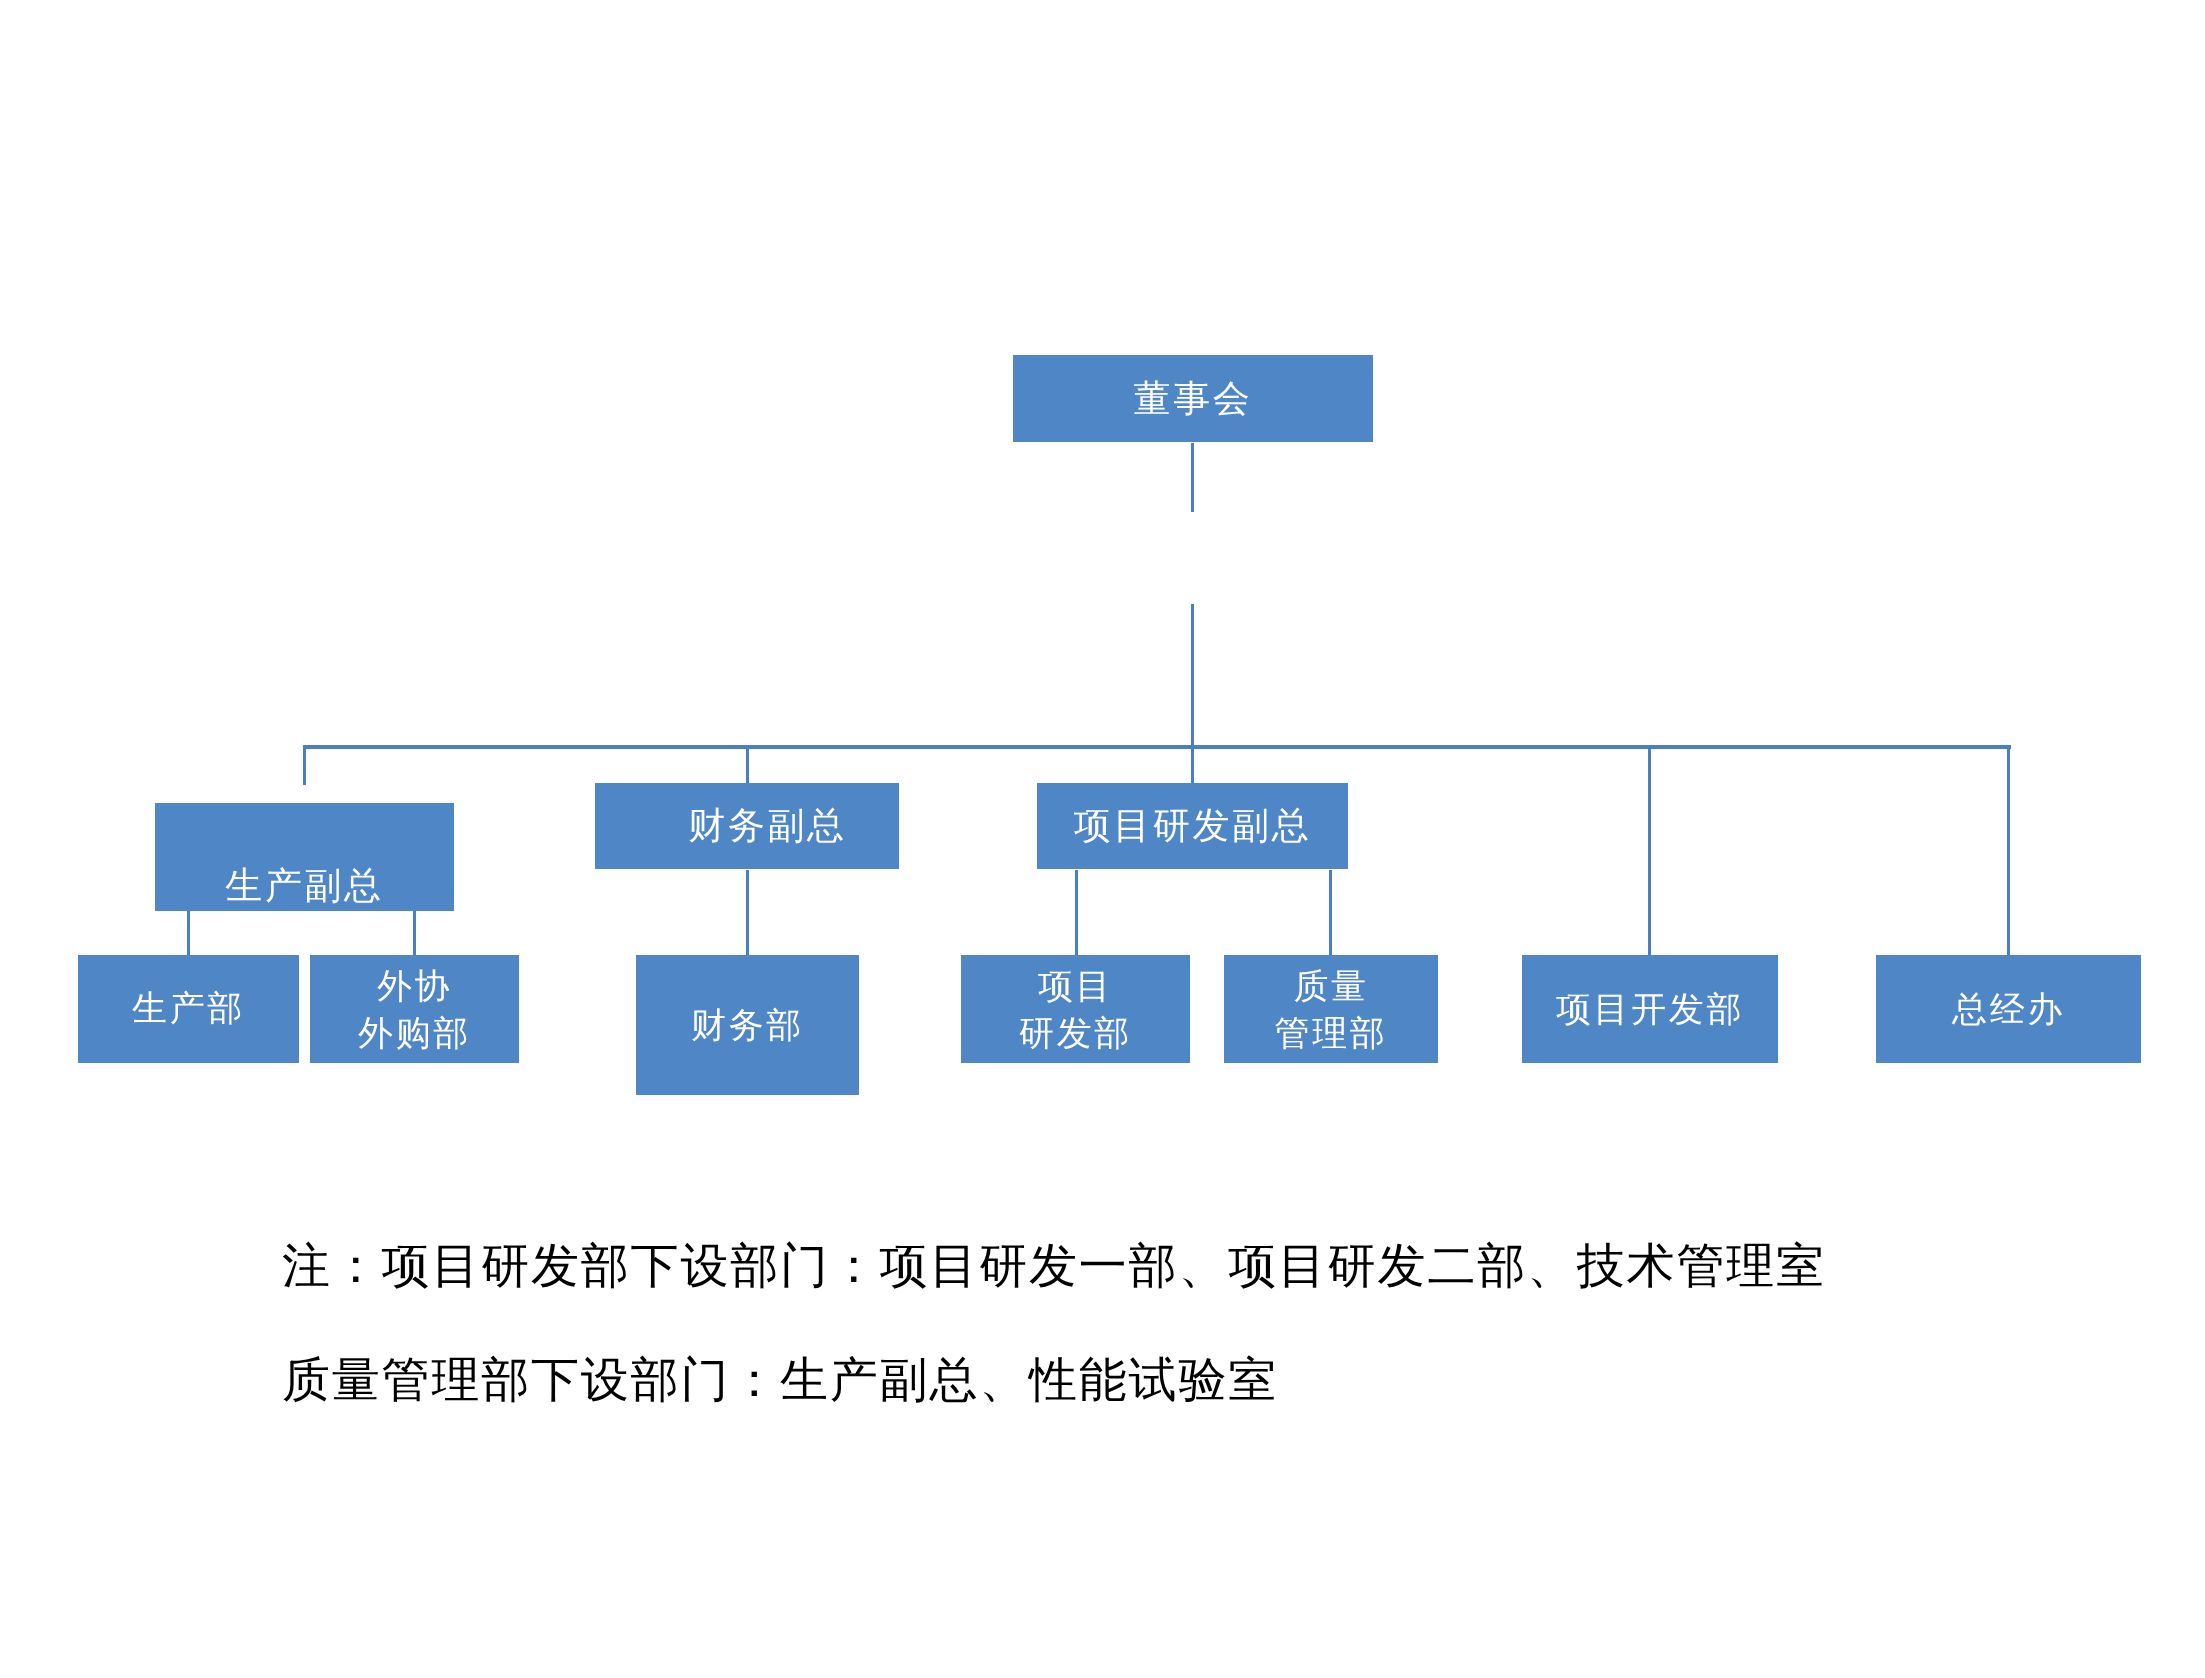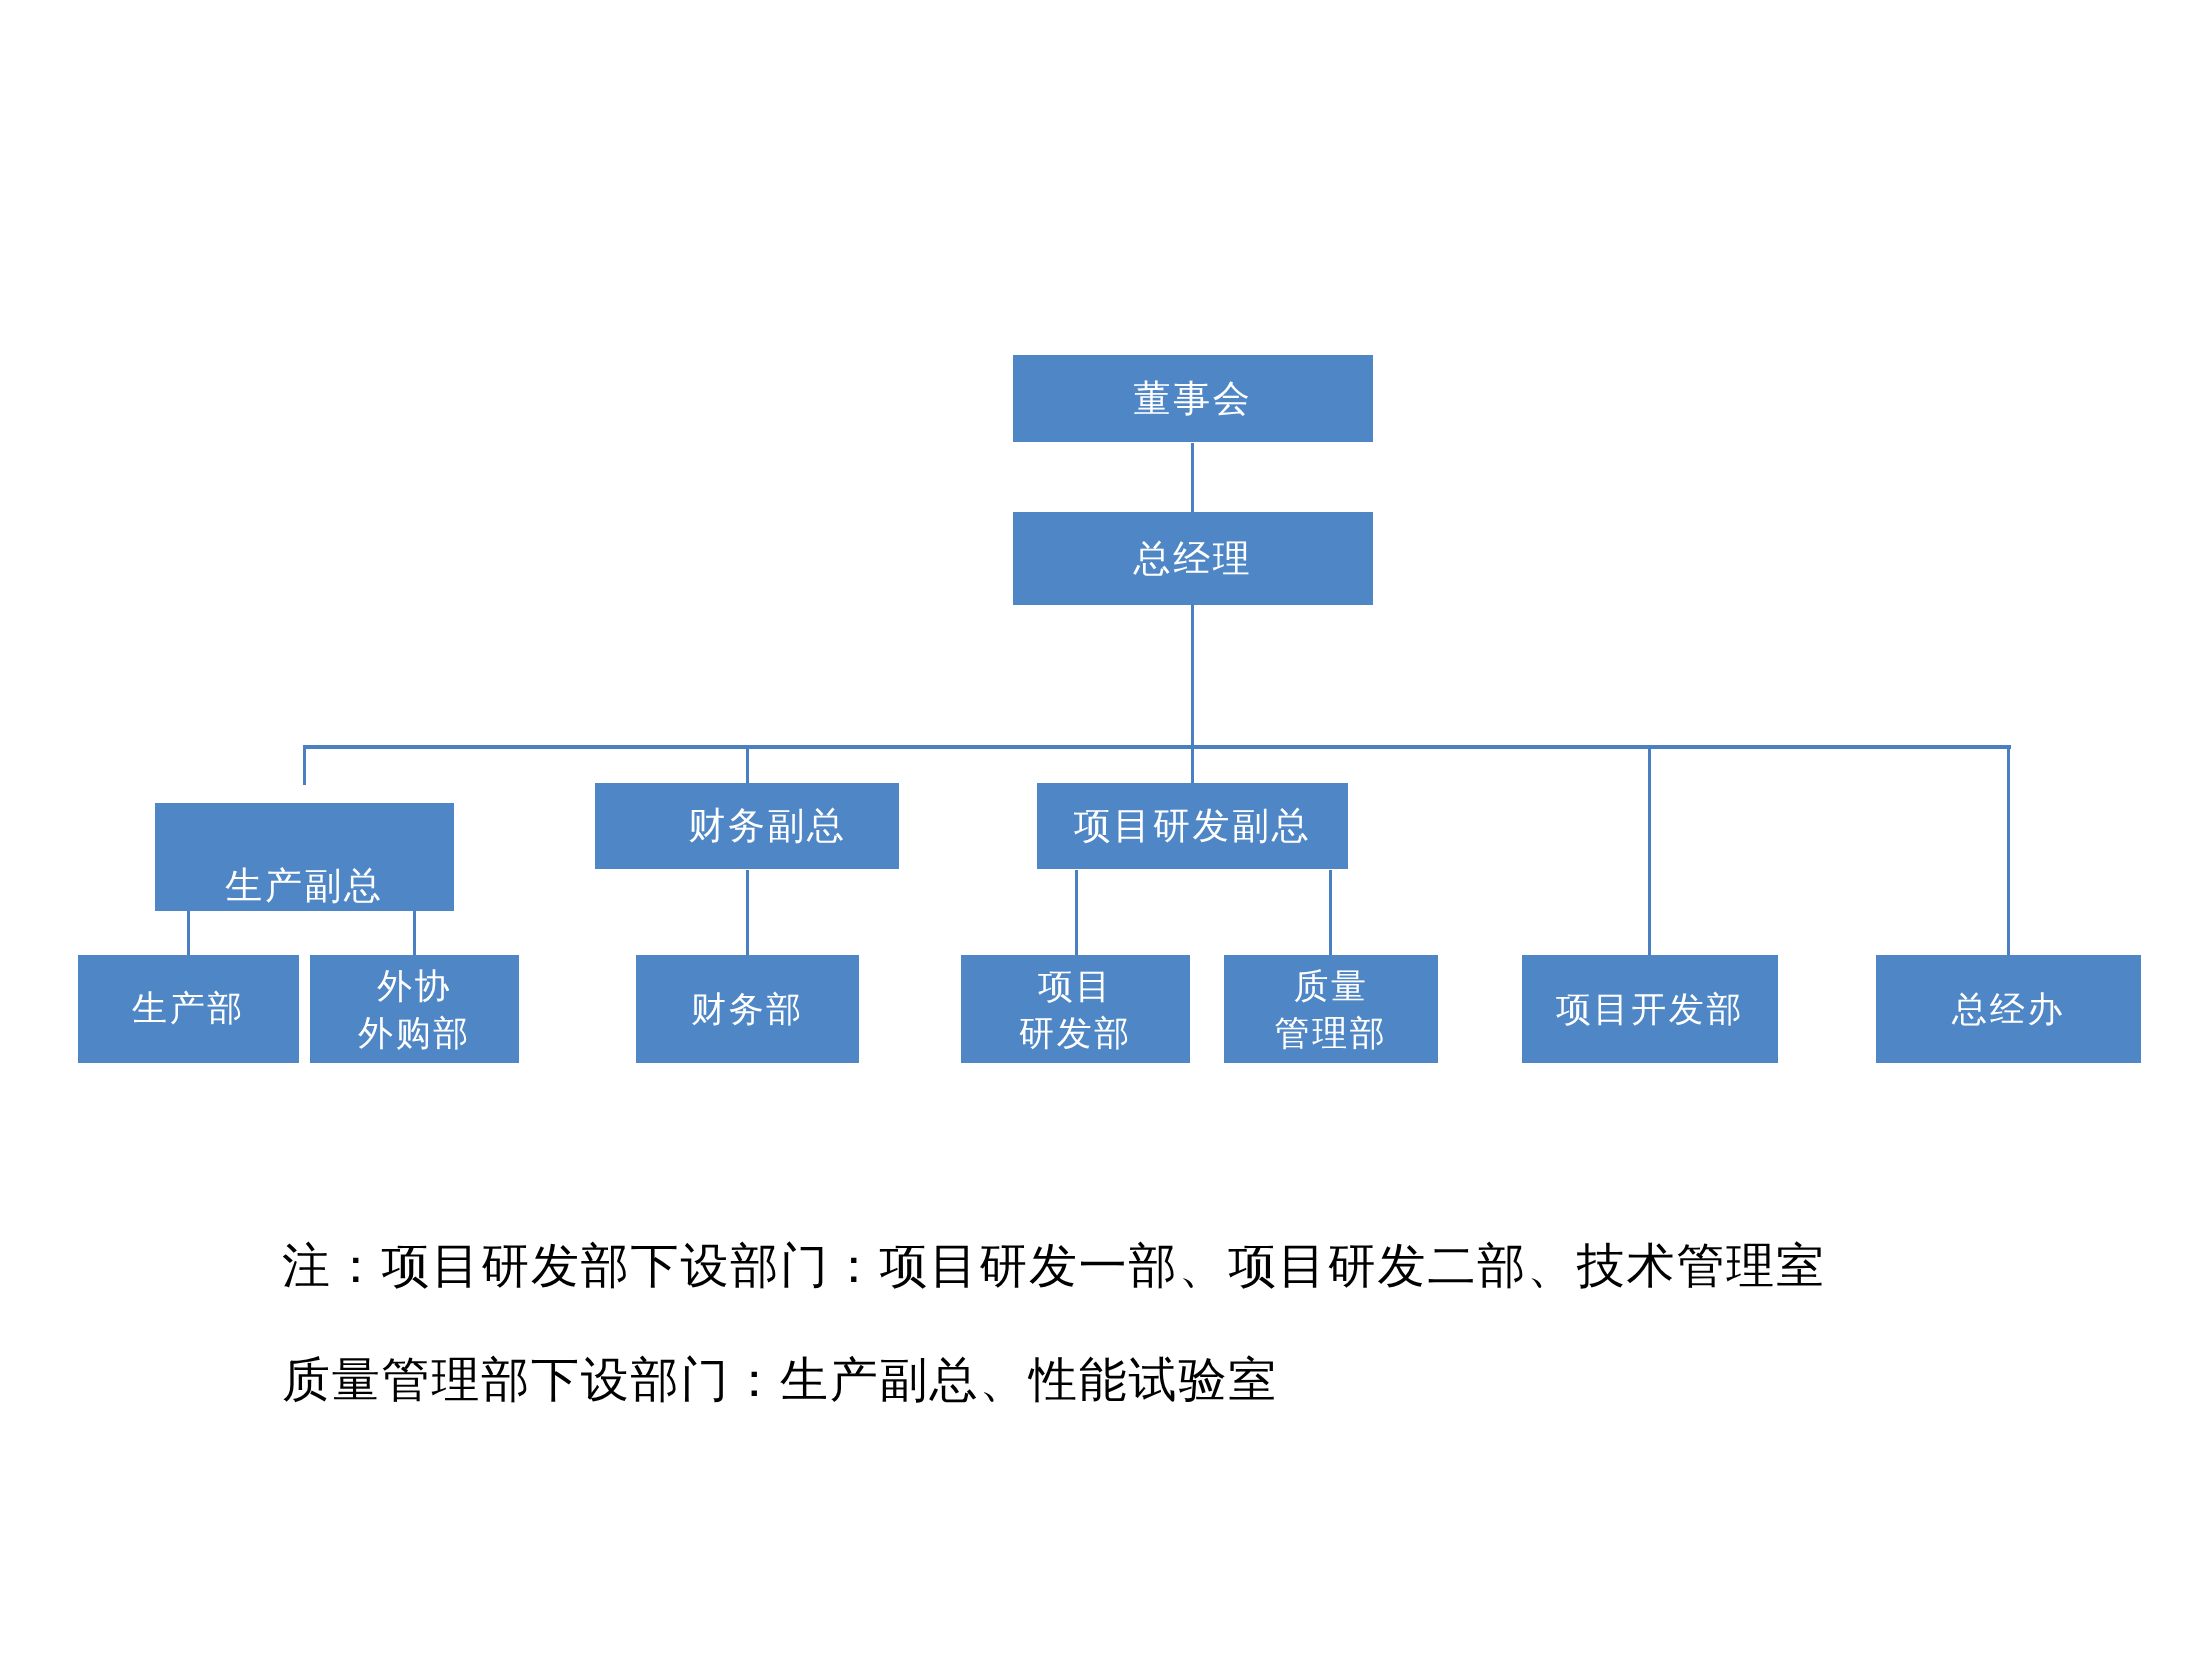--- a/index.html
+++ b/index.html
@@ -47,21 +47,21 @@
   }
 
   
   #n-board   {left:1013px; top:355px;  width:360px; height:87px;}
   #n-gm      {left:1013px; top:512px; width:360px; height:93px;}
   #n-vp-prod {left:155px;  top:803px; width:299px; height:108px;align-items:flex-end;}
   #n-vp-fin  {left:595px; top:783px; width:304px; height:86px;padding-left:41px;}
   #n-vp-rd   {left:1037px; top:783px; width:311px; height:86px;}
   #n-prod    {left:78px;  top:955px; width:221px; height:108px;font-family:Liberation Serif, serif;}
   #n-outs    {left:310px;  top:955px; width:209px; height:108px;}
-  #n-fin     {left:636px; top:955px; width:223px; height:108px;}
+  #n-fin     {left:636px; top:955px; width:223px; height:140px;}
   #n-rd      {left:961px; top:955px; width:229px; height:108px;}
   #n-qa      {left:1224px; top:955px; width:214px; height:108px;}
   #n-pdev    {left:1522px; top:955px; width:256px; height:108px;}
   #n-gmo     {left:1876px; top:955px; width:265px; height:108px;}
 
   
   #c-board-gm    {left:1191px; top:443px; height:69px;}
   #c-gm-trunk    {left:1191px; top:604px; height:143px;}
   #c-spine       {left:303px;  top:745px; width:1708px;}
   #c-drop-vpprod {left:303px;  top:745px; height:40px;}
@@ -95,23 +95,20 @@
   <div class="conn vline" id="c-drop-prod"></div>
   <div class="conn vline" id="c-drop-outs"></div>
   <div class="conn vline" id="c-drop-fin"></div>
   <div class="conn vline" id="c-drop-rd"></div>
   <div class="conn vline" id="c-drop-qa"></div>
 
   <div class="node" id="n-board">
     <span class="lbl">董事会</span>
   </div>
 
-  <div class="node" id="n-gm">
-    <span class="lbl">总经理</span>
-  </div>
 
   <div class="node" id="n-vp-prod">
     <span class="lbl">生产副总</span>
   </div>
   <div class="node" id="n-vp-fin">
     <span class="lbl">财务副总</span>
   </div>
   <div class="node" id="n-vp-rd">
     <span class="lbl">项目研发副总</span>
   </div>

